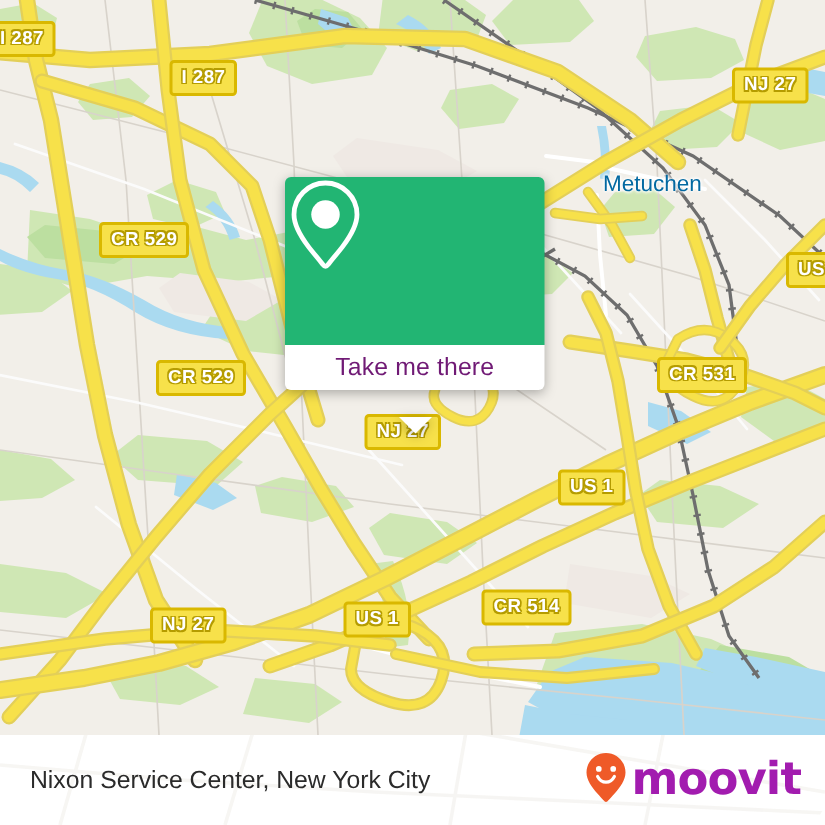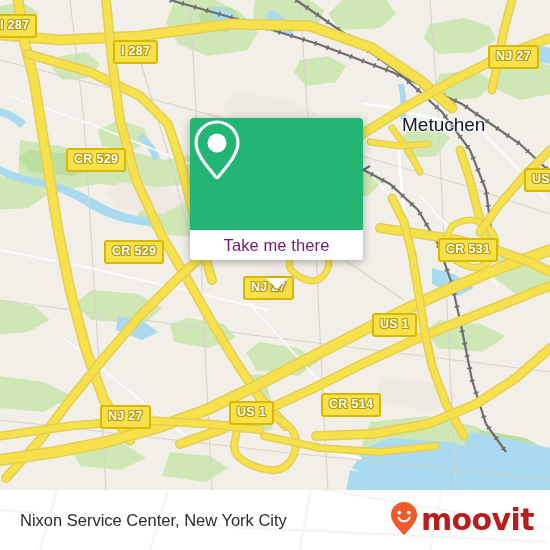--- a/index.html
+++ b/index.html
@@ -29,22 +29,22 @@
     text-shadow:
       -1px -1px 0 #b59c00, 1px -1px 0 #b59c00,
       -1px  1px 0 #b59c00, 1px  1px 0 #b59c00,
        0    1px 0 #b59c00, 1px 0   0 #b59c00;
     letter-spacing:.3px;
     box-sizing:border-box;
   }
 
   .place-label{
     position:absolute;
-    color:#0f172a;
-    font-size:19px;
+    color:#0369a1;
+    font-size:15px;
     white-space:nowrap;
     text-shadow:0 0 3px #fff,0 0 3px #fff,0 0 2px #fff,0 0 2px #fff;
   }
 
   
   #attrib{
     position:absolute;left:0;top:468px;
     background:rgba(255,255,255,.78);
     color:#3b3b3b;
     font-size:12.5px;
@@ -80,21 +80,21 @@
     background:#ffffff;
     display:flex;align-items:center;justify-content:space-between;
     box-sizing:border-box;padding:0 16px 0 20px;
     overflow:hidden;
     border-radius:17px;
   }
   #footer-ghost{position:absolute;left:0;top:-130px;opacity:.30;pointer-events:none;}
   #footer-title{position:relative;color:#2b2b2b;font-size:16.5px;white-space:nowrap;z-index:2;}
   #brand{position:relative;display:flex;align-items:center;gap:2px;z-index:2;}
   #brand-word{
-    color:#b91c1c;font-size:30px;font-weight:bold;letter-spacing:-.6px;line-height:1;
+    color:#a21caf;font-size:30px;font-weight:bold;letter-spacing:-.6px;line-height:1;
     font-family:"DejaVu Sans", sans-serif;
   }
 </style>
 </head>
 <body>
 
 <div id="root">
 
   <div id="map">
     <svg width="550" height="490" viewBox="0 0 550 490">

